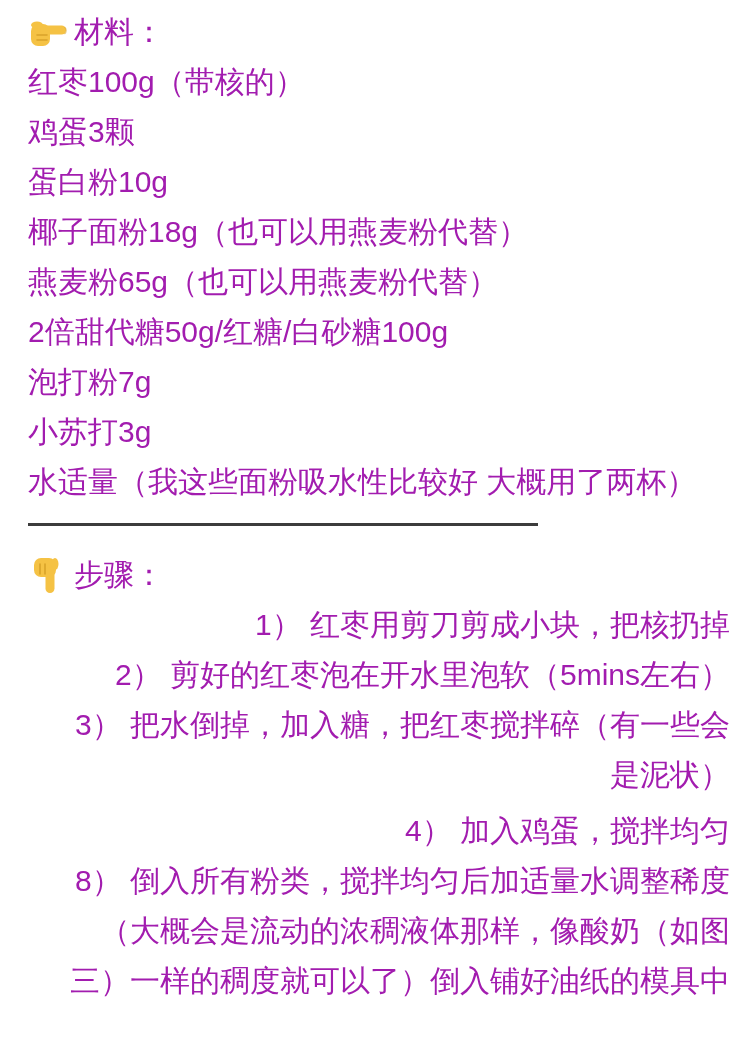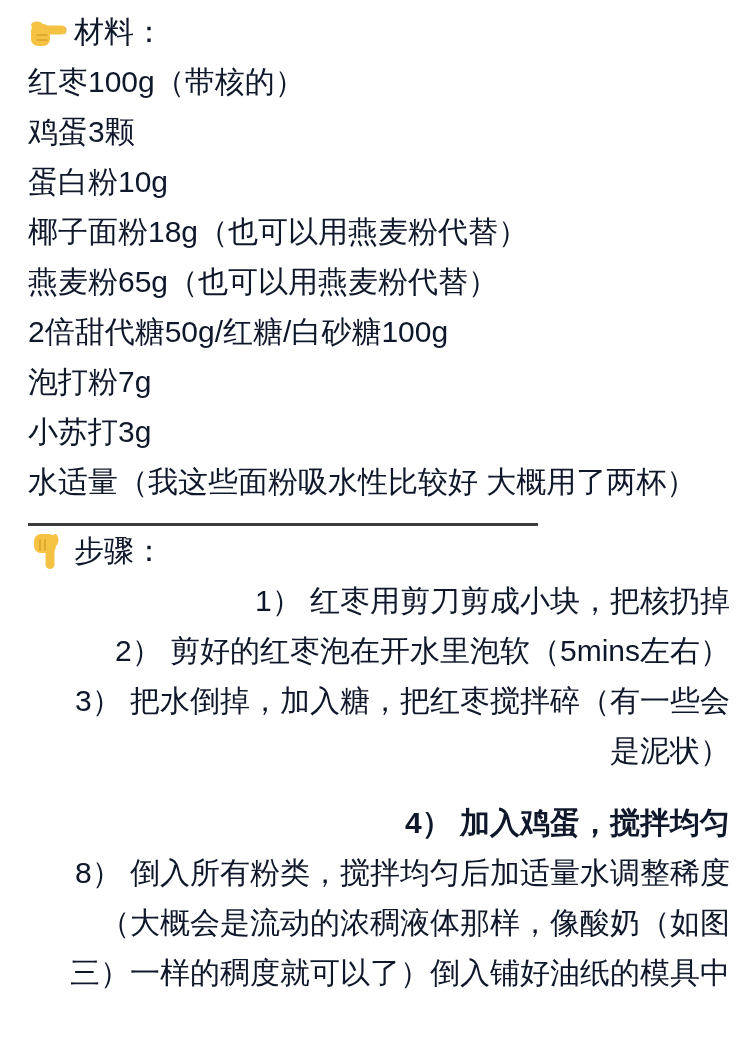--- a/index.html
+++ b/index.html
@@ -9,21 +9,21 @@
     height: 1056px;
     background: #ffffff;
     overflow: hidden;
   }
   .page {
     box-sizing: border-box;
     width: 750px;
     height: 1056px;
     padding: 7px 20px 0 28px;
     font-family: "Liberation Sans", "DejaVu Sans", sans-serif;
-    color: #0f172a;
+    color: #a21caf;
     font-size: 30px;
   }
   .heading {
     display: flex;
     align-items: center;
     height: 50px;
     line-height: 50px;
   }
   .heading .icon {
     width: 40px;
@@ -40,23 +40,23 @@
     line-height: 50px;
     min-height: 50px;
     white-space: pre-wrap;
   }
   .divider {
     width: 510px;
     height: 0;
     border-top: 3px solid #3c3c3c;
     margin: 16px 0 0 0;
   }
-  .steps-heading { }
+  .steps-heading { margin-top: 24px; }
   .steps .line { white-space: pre-wrap; text-align: right; }
-  .steps p:nth-of-type(4) { margin-top: 22px; font-weight: bold; }
+  .steps p:nth-of-type(4) { margin-top: 6px; }
 </style>
 </head>
 <body>
 
 <div class="page">
 
   <div class="heading">
     <span class="icon">
       <svg width="40" height="40" viewBox="0 0 40 40" xmlns="http://www.w3.org/2000/svg">
         <g>

